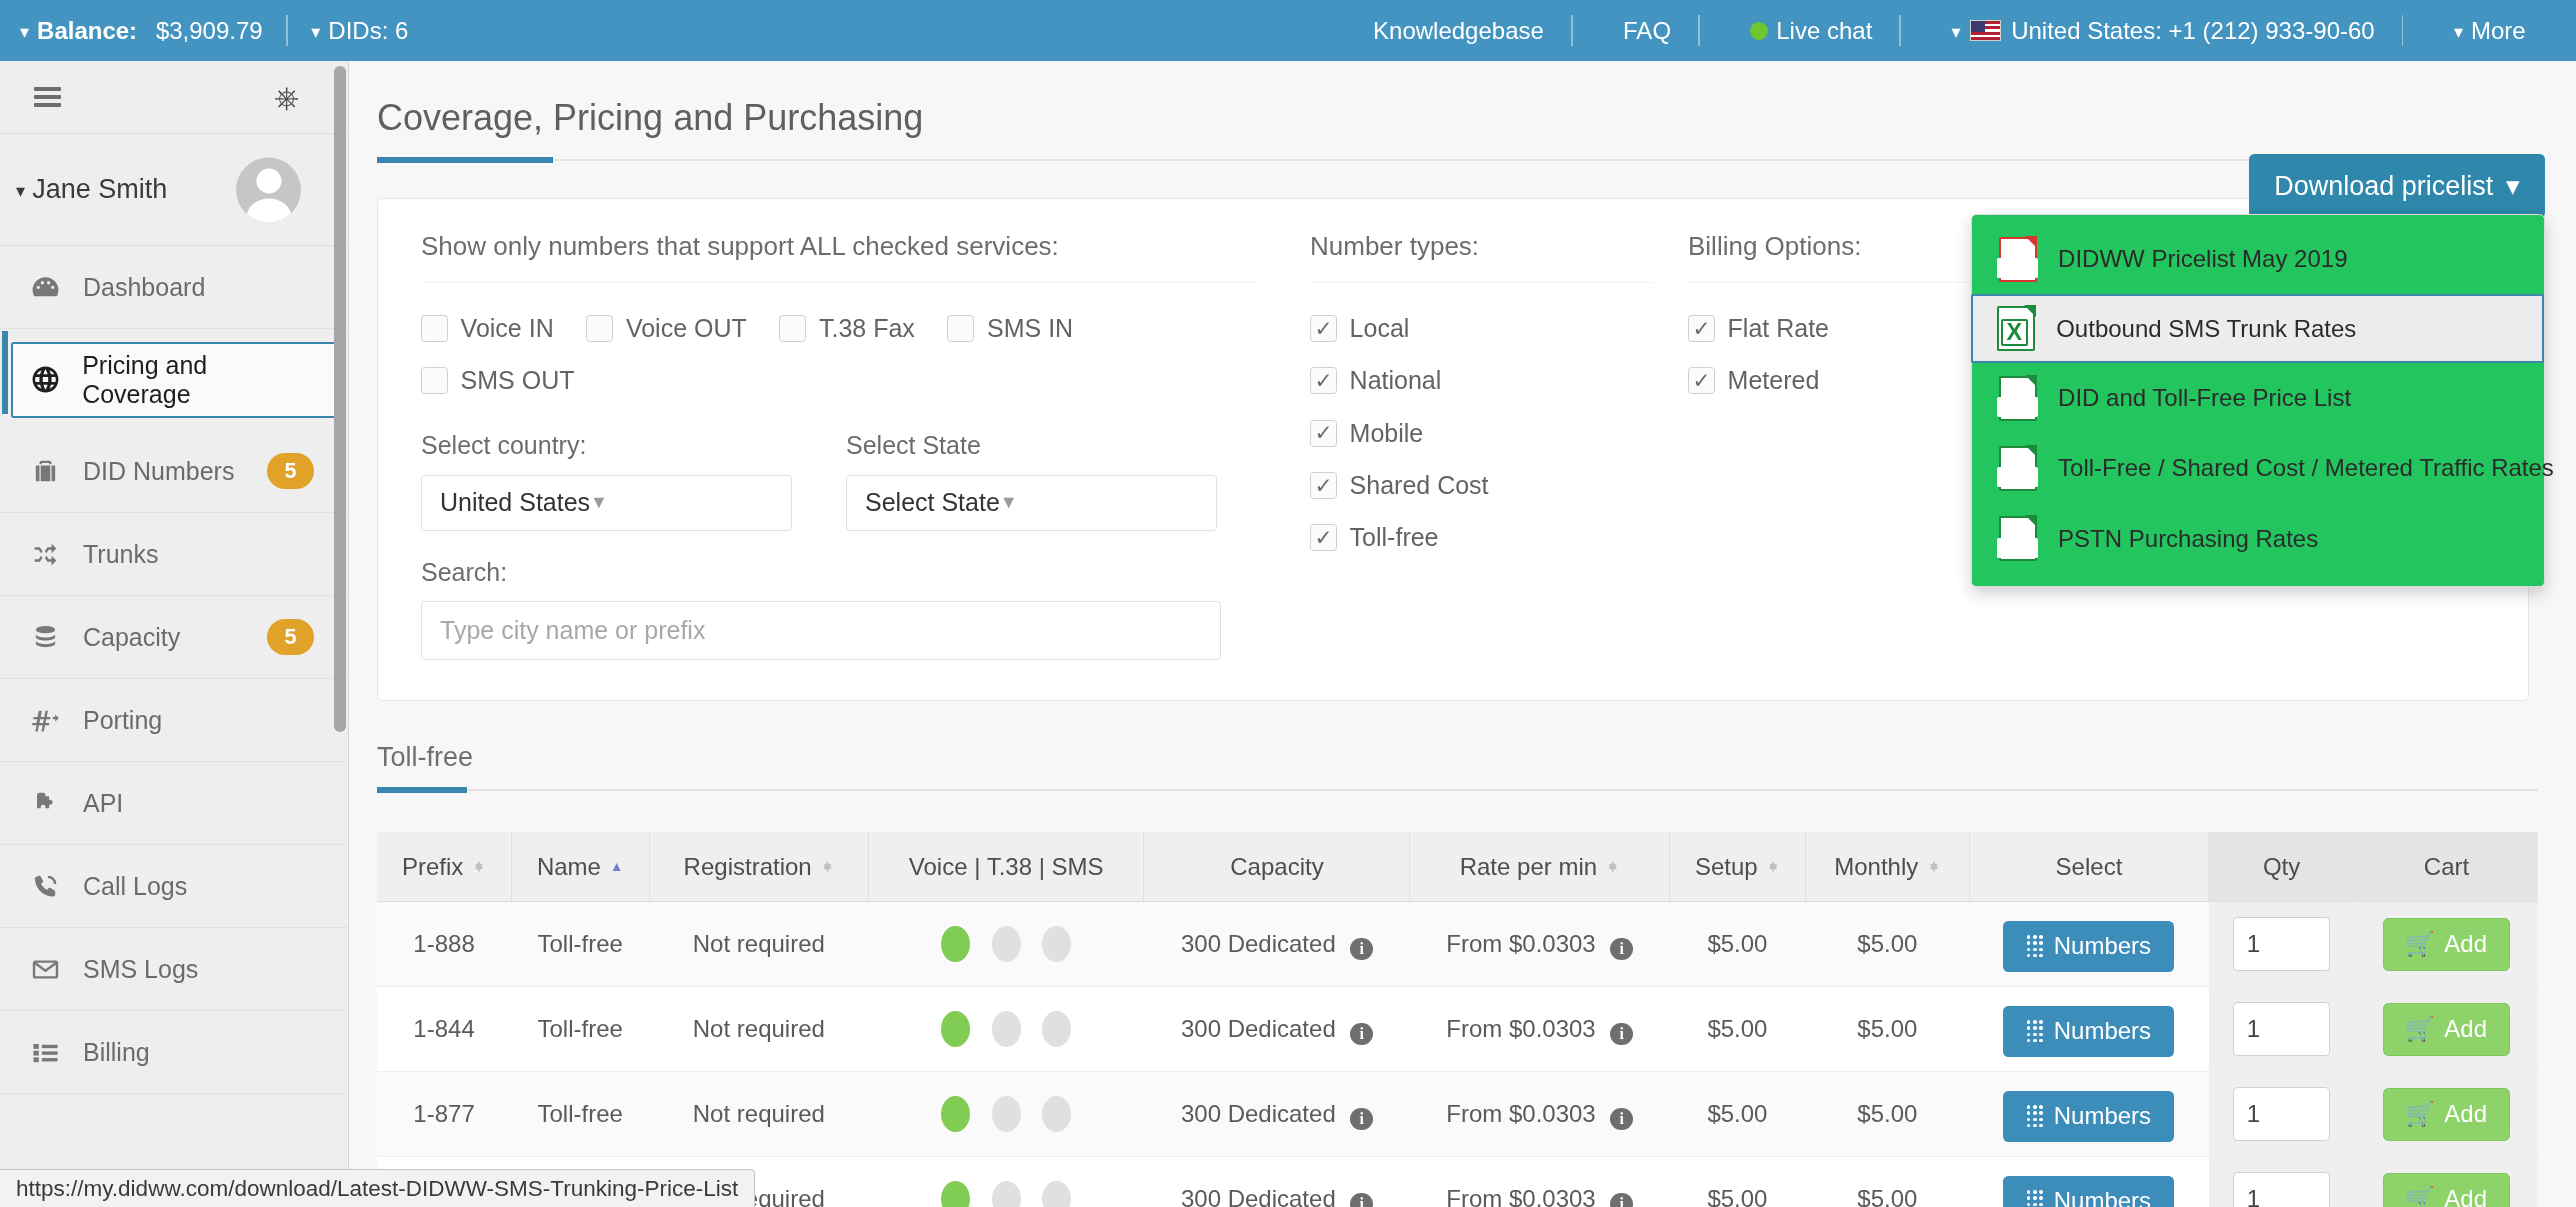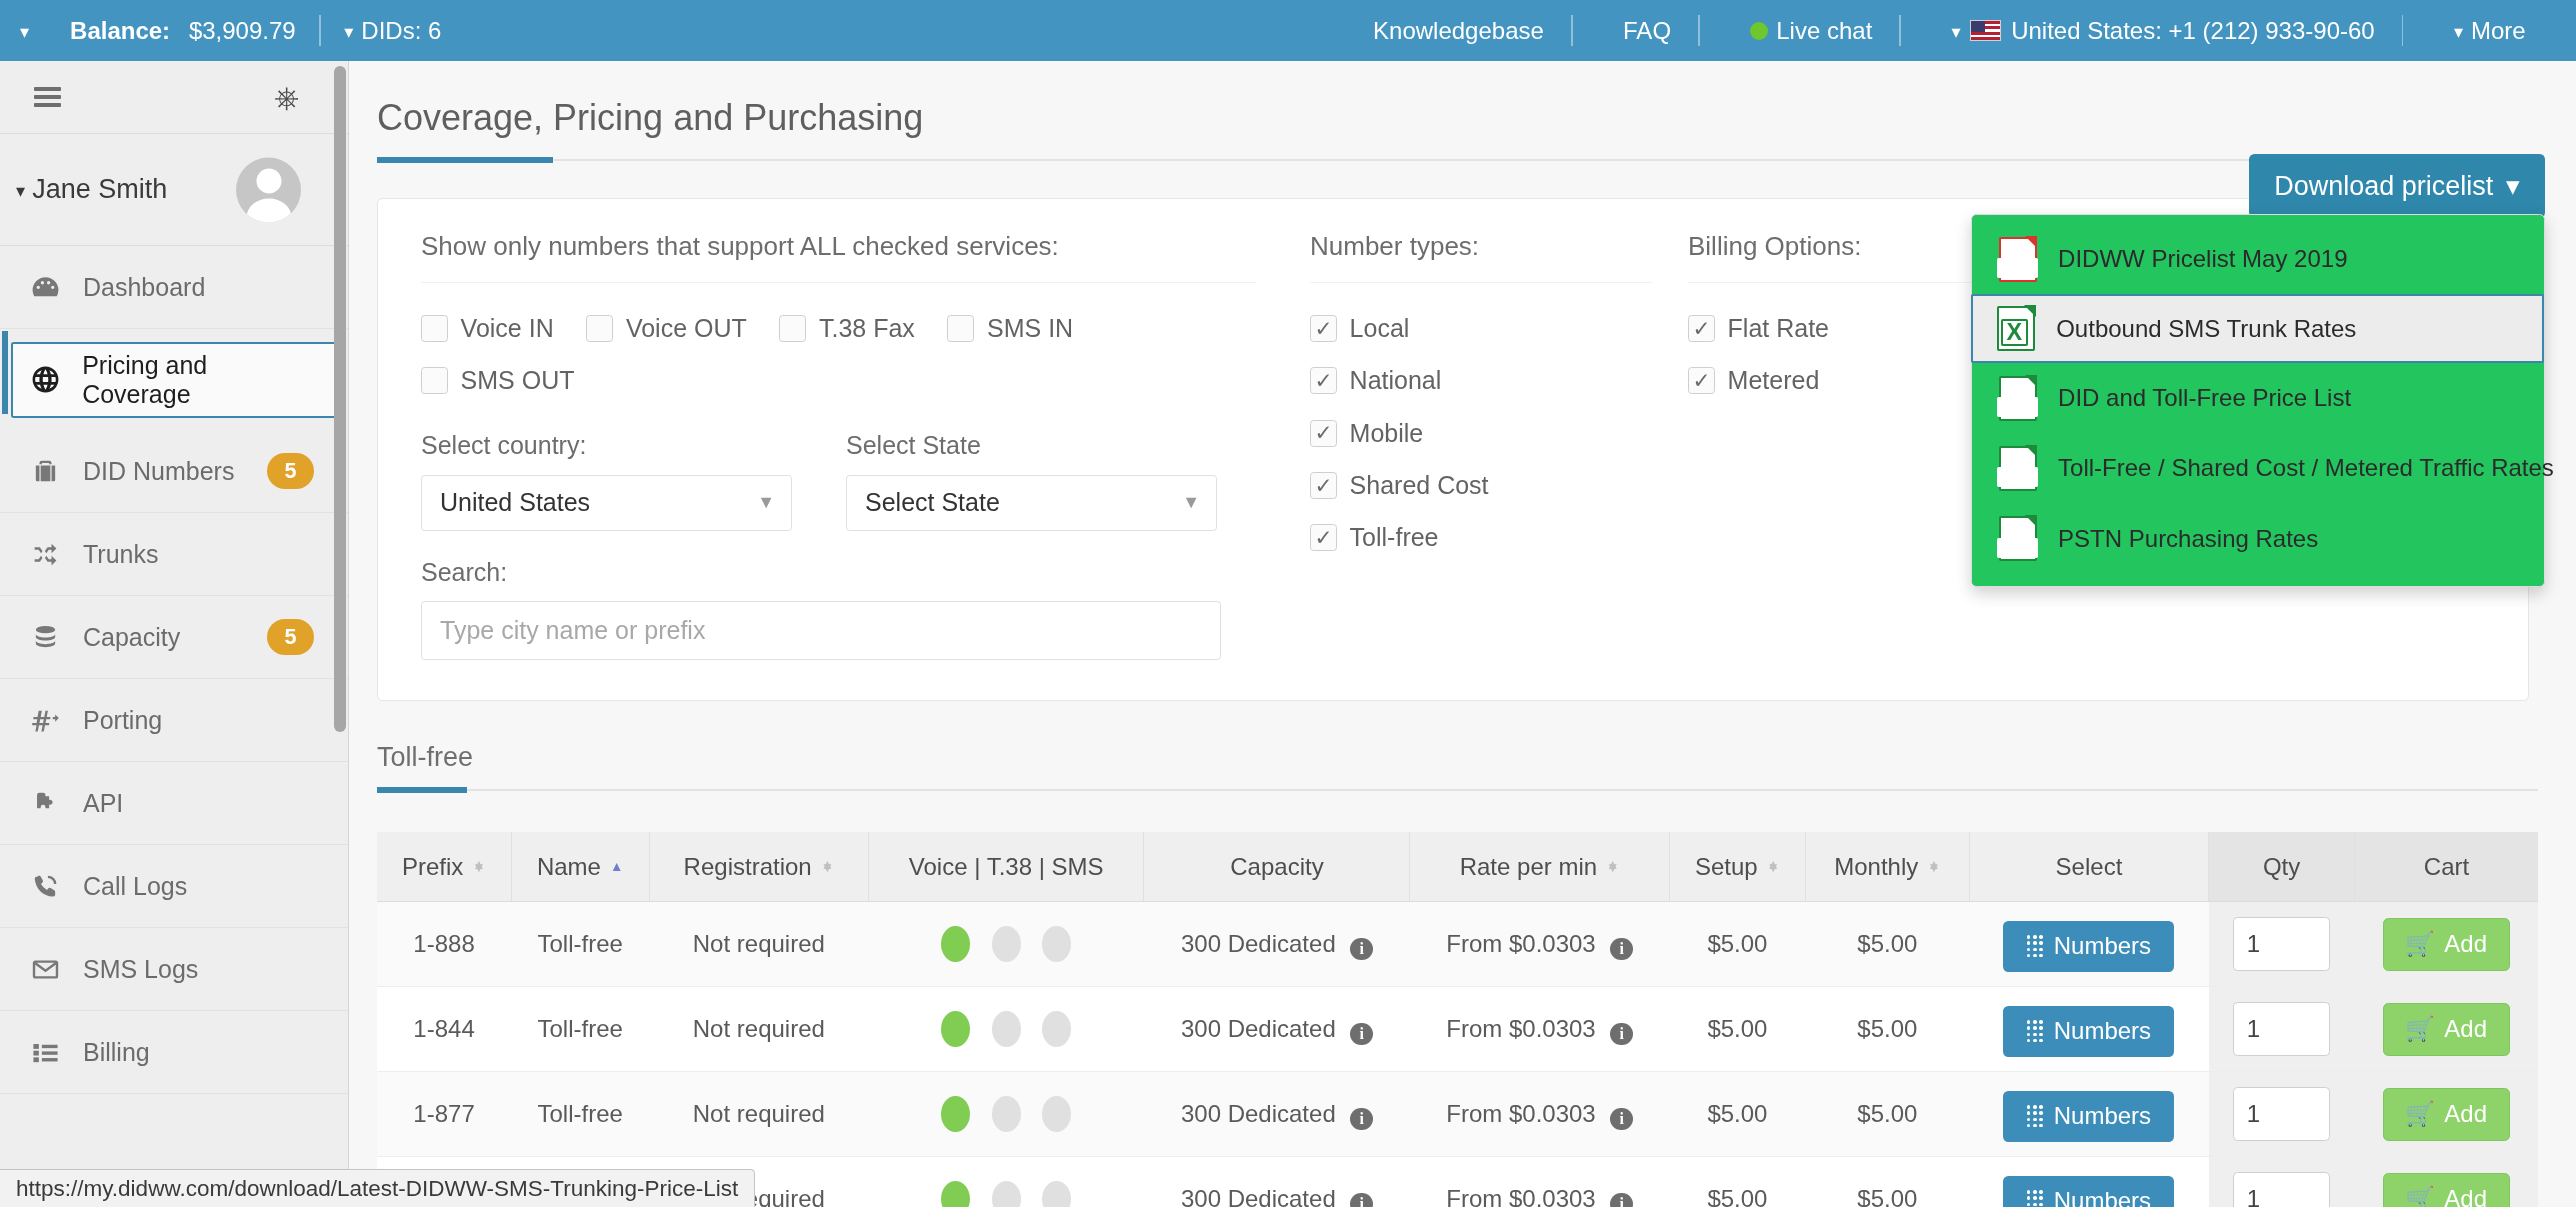--- a/index.html
+++ b/index.html
@@ -14,21 +14,21 @@
   .topbar {
     position: absolute; top: 0; left: 0; width: 2576px; height: 61px;
     background: #4394c0;
     display: flex; align-items: center;
     color: #ffffff; font-size: 24px;
   }
   .topbar-left { display: flex; align-items: center; padding-left: 20px; gap: 0; }
   .tb-item { display: flex; align-items: center; gap: 8px; padding: 0 23.4px 0 0; white-space: nowrap; }
   .tb-sep { width: 1.8px; height: 31px; background: rgba(255,255,255,.42); margin-right: 23.4px; }
   .chev { font-size: 18px; line-height: 1; position: relative; top: 1.8px; }
-  .bal-label { font-weight: bold; margin-left: 33px; }
+  .bal-label { font-weight: bold; }
   .bal-amt { font-weight: normal; margin-left: 10.8px; }
   .topbar-right { margin-left: auto; display: flex; align-items: center; padding-right: 23.4px; }
   .topbar-right .tb-item { padding: 0 27px; }
   .live-dot {
     width: 18px; height: 18px; border-radius: 50%;
     background: #6ec72d; display: inline-block;
   }
   .flag {
     width: 31px; height: 21px; display: inline-block; position: relative;
     background: #ffffff; overflow: hidden; border: 0.9px solid rgba(0,0,0,.18);
@@ -141,21 +141,21 @@
     background: #fbfbfb; display: flex; align-items: center; justify-content: center;
     color: #6b6b6b; font-size: 21.6px; line-height: 1; flex: none;
   }
   .box.unchecked { color: transparent; }
 
   .field-row { display: flex; gap: 54px; margin-top: 12.6px; }
   .field { display: flex; flex-direction: column; }
   .field label { font-size: 25px; color: #6d6d6d; margin-bottom: 14.4px; }
   .select {
     width: 371px; height: 56px; border: 0.9px solid #e0e0e0; border-radius: 3.6px;
-    background: #ffffff; display: flex; align-items: center; justify-content: space-between;
+    background: #ffffff; display: flex; align-items: center; justify-content: flex-start;
     padding: 0 16px 0 18px; font-size: 25px; color: #333333;
   }
   .select .caret { color: #9a9a9a; font-size: 18px; }
   .field.wide .select { width: 371px; }
   .search-wrap { margin-top: 27px; }
   .search-input {
     width: 800px; height: 59px; border: 0.9px solid #e0e0e0; border-radius: 3.6px;
     background: #ffffff; font-size: 25px; color: #9b9b9b;
     padding: 0 18px; font-family: "Liberation Sans", sans-serif;
   }

